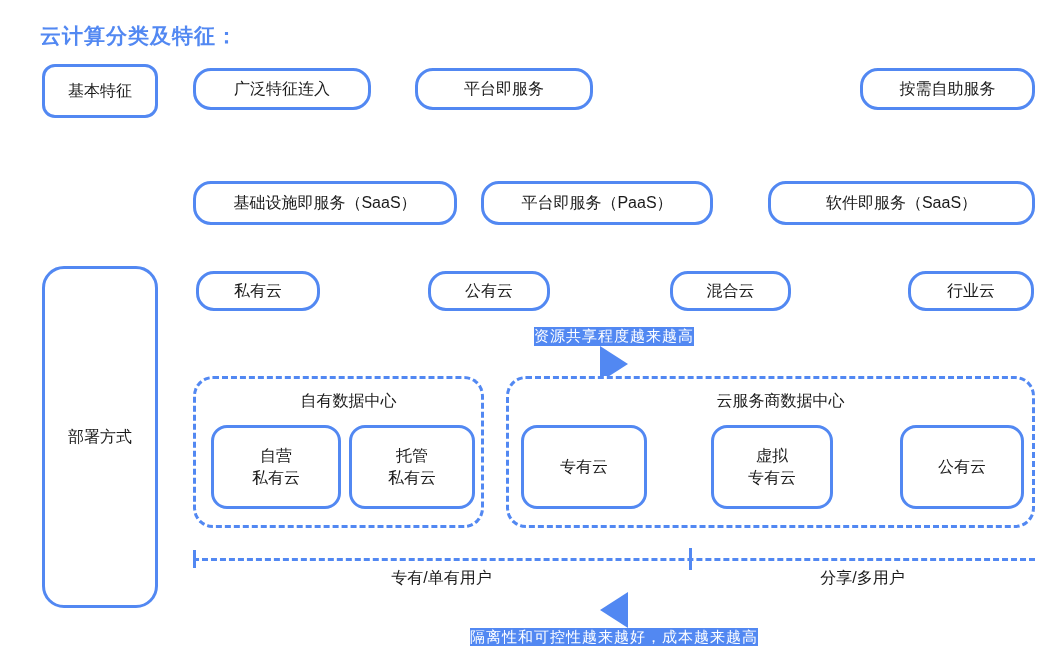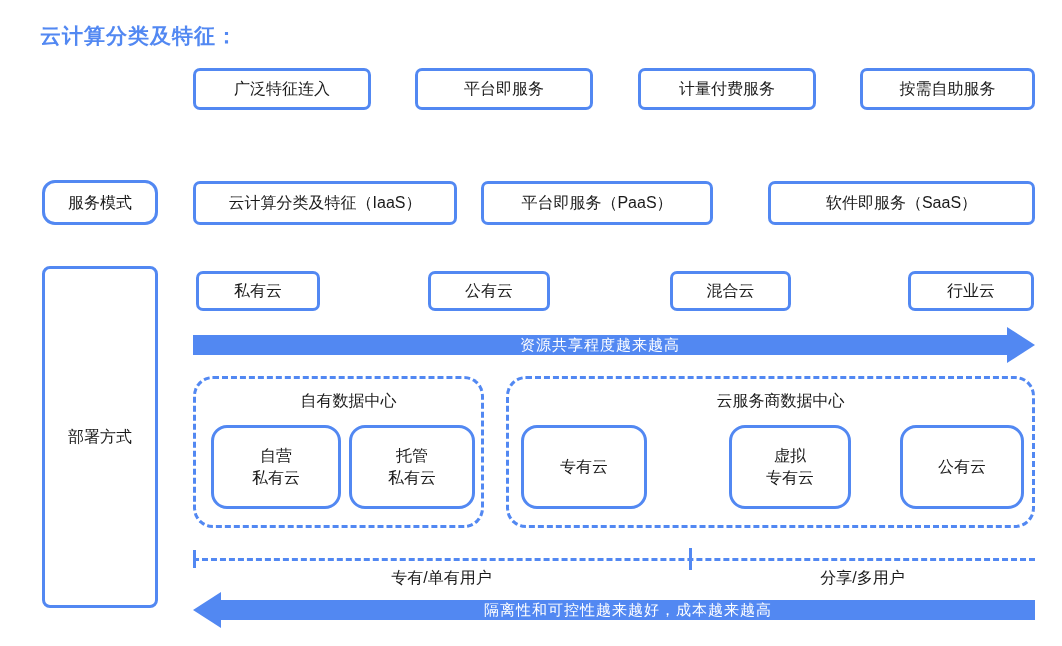--- a/index.html
+++ b/index.html
@@ -23,34 +23,34 @@
     position:absolute;
     left:40px; top:22px;
     font-size:21px;
     font-weight:700;
     letter-spacing:1px;
     color:var(--blue);
   }
   .box{
     position:absolute;
     border:3px solid var(--blue);
-    border-radius:7px;
+    border-radius:18px;
     background:#ffffff;
     display:flex;
     align-items:center;
     justify-content:center;
     text-align:center;
     font-size:16px;
     font-weight:500;
     color:var(--text);
     white-space:pre-line;
     line-height:1.35;
   }
   .side{border-radius:13px;}
-  .tall{border-radius:8px;}
+  .tall{border-radius:22px;}
   .inner{border-radius:16px;}
   .group{
     position:absolute;
     border:3px dashed var(--blue);
     border-radius:20px;
     background:#ffffff;
   }
   .group-title{
     position:absolute;
     left:0; right:0; top:12px;
@@ -58,20 +58,21 @@
     font-size:16px;
     font-weight:500;
     color:var(--text);
     margin-left:20px;
   }
   .arrow{
     position:absolute;
     display:flex;
     align-items:center;
     height:36px;
+    flex-direction:column;
   }
   .arrow-body{
     flex:1;
     height:20px;
     background:var(--blue);
     color:#ffffff;
     font-size:15px;
     font-weight:500;
     display:flex;
     align-items:center;
@@ -107,29 +108,28 @@
     color:var(--text);
   }
 </style>
 </head>
 <body>
 
 <div class="canvas">
 
   <div class="title">云计算分类及特征：</div>
 
-  <div class="box side" style="left:42px;top:180px;width:116px;height:45px">服务模式</div>
+  <div class="box side" style="left:42px;top:64px;width:116px;height:54px">基本特征</div>
   <div class="box tall" style="left:42px;top:266px;width:116px;height:342px">部署方式</div>
 
   <div class="box" style="left:193px;top:68px;width:178px;height:42px">广泛特征连入</div>
   <div class="box" style="left:415px;top:68px;width:178px;height:42px">平台即服务</div>
-  <div class="box" style="left:638px;top:68px;width:178px;height:42px">计量付费服务</div>
   <div class="box" style="left:860px;top:68px;width:175px;height:42px">按需自助服务</div>
 
-  <div class="box" style="left:193px;top:181px;width:264px;height:44px">云计算分类及特征（IaaS）</div>
+  <div class="box" style="left:193px;top:181px;width:264px;height:44px">基础设施即服务（SaaS）</div>
   <div class="box" style="left:481px;top:181px;width:232px;height:44px">平台即服务（PaaS）</div>
   <div class="box" style="left:768px;top:181px;width:267px;height:44px">软件即服务（SaaS）</div>
 
   <div class="box" style="left:196px;top:271px;width:124px;height:40px">私有云</div>
   <div class="box" style="left:428px;top:271px;width:122px;height:40px">公有云</div>
   <div class="box" style="left:670px;top:271px;width:121px;height:40px">混合云</div>
   <div class="box" style="left:908px;top:271px;width:126px;height:40px">行业云</div>
 
   <div class="arrow" style="left:193px;top:327px;width:842px">
     <div class="arrow-body">资源共享程度越来越高</div>
@@ -140,21 +140,21 @@
     <div class="group-title">自有数据中心</div>
     <div class="box inner" style="left:15px;top:46px;width:130px;height:84px">自营
 私有云</div>
     <div class="box inner" style="left:153px;top:46px;width:126px;height:84px">托管
 私有云</div>
   </div>
 
   <div class="group" style="left:506px;top:376px;width:529px;height:152px">
     <div class="group-title">云服务商数据中心</div>
     <div class="box inner" style="left:12px;top:46px;width:126px;height:84px">专有云</div>
-    <div class="box inner" style="left:220px;top:46px;width:122px;height:84px">虚拟
+    <div class="box inner" style="left:202px;top:46px;width:122px;height:84px">虚拟
 专有云</div>
     <div class="box inner" style="left:391px;top:46px;width:124px;height:84px">公有云</div>
   </div>
 
   <div class="axis-line" style="left:193px;top:558px;width:842px"></div>
   <div class="axis-tick" style="left:193px;top:550px;height:18px"></div>
   <div class="axis-tick" style="left:689px;top:548px;height:22px"></div>
   <div class="axis-label" style="left:193px;top:568px;width:497px">专有/单有用户</div>
   <div class="axis-label" style="left:690px;top:568px;width:345px">分享/多用户</div>
 

